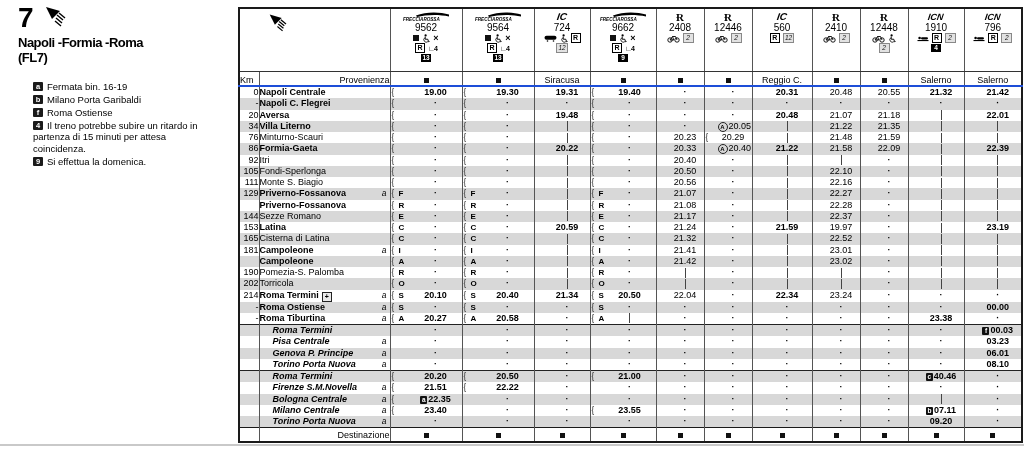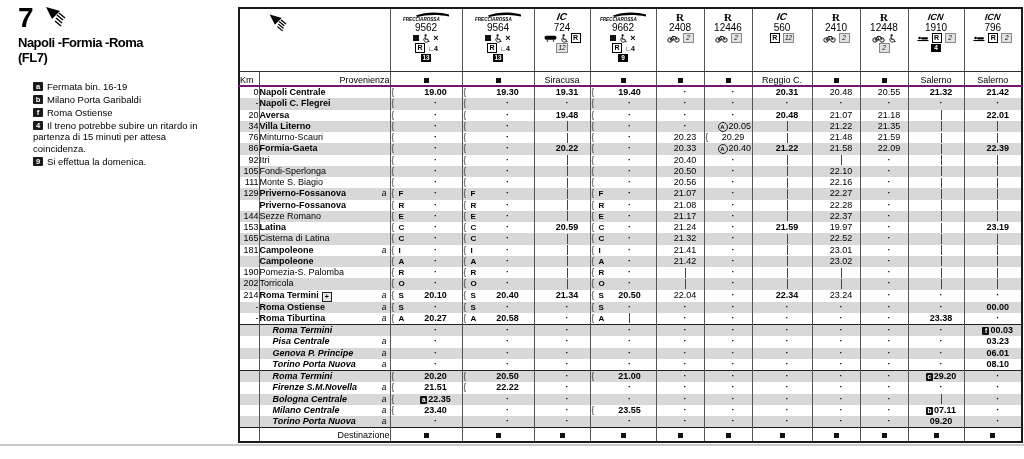--- a/index.html
+++ b/index.html
@@ -16,21 +16,21 @@
   .lbox{display:inline-block;min-width:8px;height:9px;padding:0 1px;background:#1a1a1a;color:#fff;
         font-size:7.5px;font-weight:bold;text-align:center;line-height:9px;border-radius:1px;
         margin-right:4px;vertical-align:1px;}
   
   .tt-wrap{position:absolute;left:238px;top:7px;}
   table.tt{border-collapse:collapse;table-layout:fixed;border:2px solid #1a1a1a;}
   .tt th,.tt td{padding:0;margin:0;overflow:hidden;white-space:nowrap;font-weight:normal;
       border-left:1px solid #555;font-size:9px;}
   .tt th:first-child,.tt td:first-child{border-left:none;}
   tr.hdr th{height:62px;vertical-align:top;border-bottom:1px solid #333;}
-  tr.prov th, tr.prov td{height:13px;border-bottom:2px solid #701a75;vertical-align:bottom;}
+  tr.prov th, tr.prov td{height:13px;border-bottom:2px solid #1d4ed8;vertical-align:bottom;}
   tr.datarow{height:11.25px;}
   tr.datarow td{height:11.25px;line-height:11px;}
   tr.gray{background:#d8d8d8;}
   tr.sep td{border-top:1px solid #222;}
   tr.dest td{height:13px;border-top:1.5px solid #1a1a1a;vertical-align:middle;}
   .kmcell{text-align:right;padding-right:2px;font-size:8.5px;}
   .stcell{padding-left:2px;position:relative;}
   .stcell .sname{font-size:9px;}
   .b .sname{font-weight:bold;}
   .it .sname{font-weight:bold;font-style:italic;}
@@ -1435,21 +1435,21 @@
             <td class="tc bcol">
               <span class="val"><span class="dot">·</span></span>
             </td>
             <td class="tc">
               <span class="val"><span class="dot">·</span></span>
             </td>
             <td class="tc">
               <span class="val"><span class="dot">·</span></span>
             </td>
             <td class="tc bcol">
-              <span class="val"><b class="bx">c</b><span>29.20</span></span>
+              <span class="val"><b class="bx">c</b><span>40.46</span></span>
             </td>
             <td class="tc bcol">
               <span class="val"><span class="dot">·</span></span>
             </td>
           </tr>
           <tr class="datarow    it">
             <td class="kmcell"></td>
             <td class="stcell"><span class="sname">Firenze S.M.Novella</span><span class="amark">a</span></td>
             <td class="tc bcol">
               <span class="wv">{</span>

